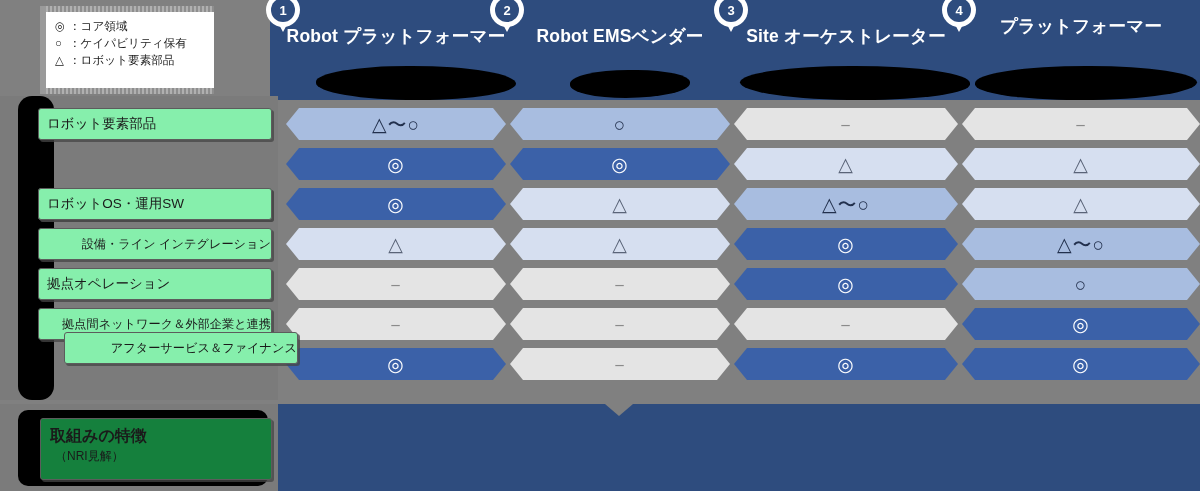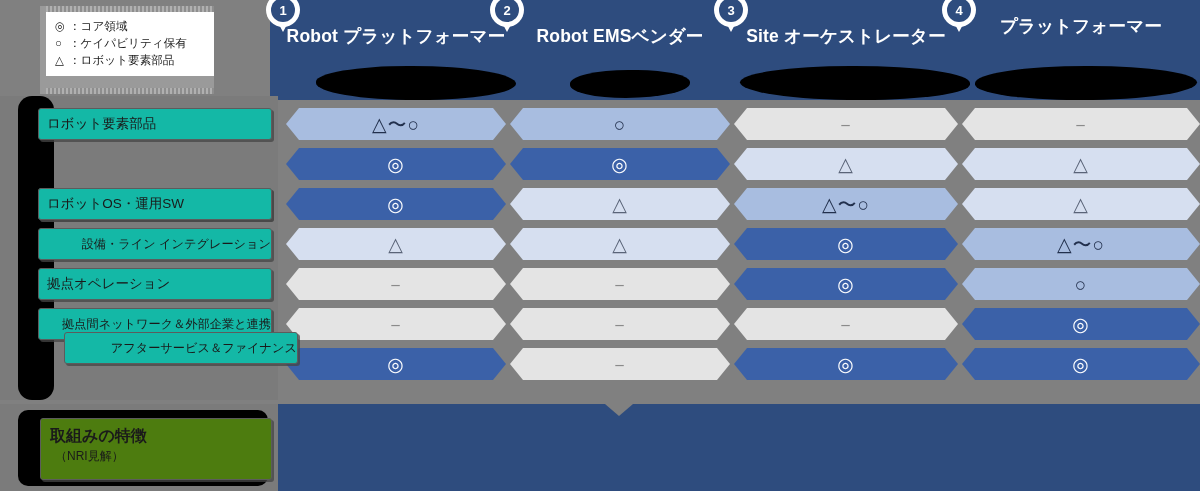--- a/index.html
+++ b/index.html
@@ -58,21 +58,21 @@
   .redact.r4 { left: 975px; top: 66px;  width: 222px; height: 34px; border-radius: 50% 48% 52% 46%; }
   .redact.side { left: 18px; top: 96px; width: 36px; height: 304px; border-radius: 14px; }
 
   
   .left-rail {
     position: absolute; left: 0; top: 96px; width: 278px; height: 304px;
     background: #7b7b7b;
   }
   .row-label {
     position: absolute; left: 38px; width: 234px; height: 32px;
-    background: #14b8a6;
+    background: #86efac;
     border: 1.5px solid #5c5c5c;
     border-radius: 3px;
     box-shadow: 2px 2px 0 rgba(70,70,70,.75);
     display: flex; align-items: center;
     padding-left: 8px;
     font-size: 13.5px; color: #1a1a1a; white-space: nowrap;
     z-index: 8;
   }
   .row-label.sm { font-size: 12.2px; justify-content: flex-end; }
 
@@ -105,34 +105,34 @@
   .footer-left {
     position: absolute; left: 0; top: 404px; width: 278px; height: 87px;
     background: #7b7b7b;
   }
   .footer-redact {
     position: absolute; left: 18px; top: 410px; width: 250px; height: 76px;
     background: #000; border-radius: 10px; z-index: 4;
   }
   .footer-box {
     position: absolute; left: 40px; top: 418px; width: 232px; height: 62px;
-    background: #4d7c0f; border: 1.5px solid #5c5c5c; border-radius: 3px;
+    background: #15803d; border: 1.5px solid #5c5c5c; border-radius: 3px;
     box-shadow: 2px 2px 0 rgba(70,70,70,.75);
     padding: 7px 0 0 9px; z-index: 9;
   }
   .footer-title { font-size: 16px; font-weight: bold; color: #1a1a1a; }
   .footer-sub   { font-size: 12px; color: #1a1a1a; padding-left: 5px; margin-top: 1px; }
 
   
   .legend-shadow {
     position: absolute; left: 40px; top: 6px; width: 174px; height: 88px;
     background: #9a9a9a; z-index: 10;
   }
   .legend {
-    position: absolute; left: 46px; top: 12px; width: 168px; height: 64px;
+    position: absolute; left: 46px; top: 12px; width: 168px; height: 76px;
     background: #ffffff; z-index: 11;
     padding: 5px 0 0 9px;
   }
   .legend-item {
     font-size: 11.6px; color: #1a1a1a; line-height: 17px; white-space: nowrap;
   }
   .legend-sym { display: inline-block; width: 14px; }
   .legend-top-edge, .legend-bot-edge {
     position: absolute; left: 46px; width: 168px; height: 6px; z-index: 12;
     background: repeating-linear-gradient(to right,#b0b0b0 0 2px,#8e8e8e 2px 4px);

